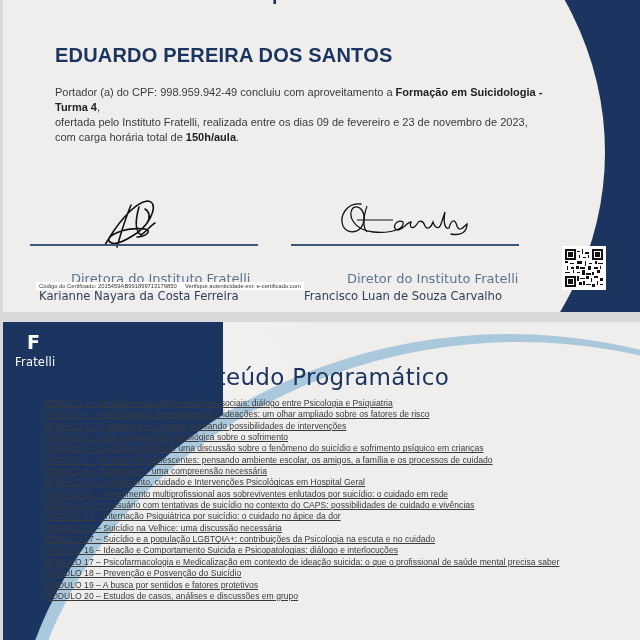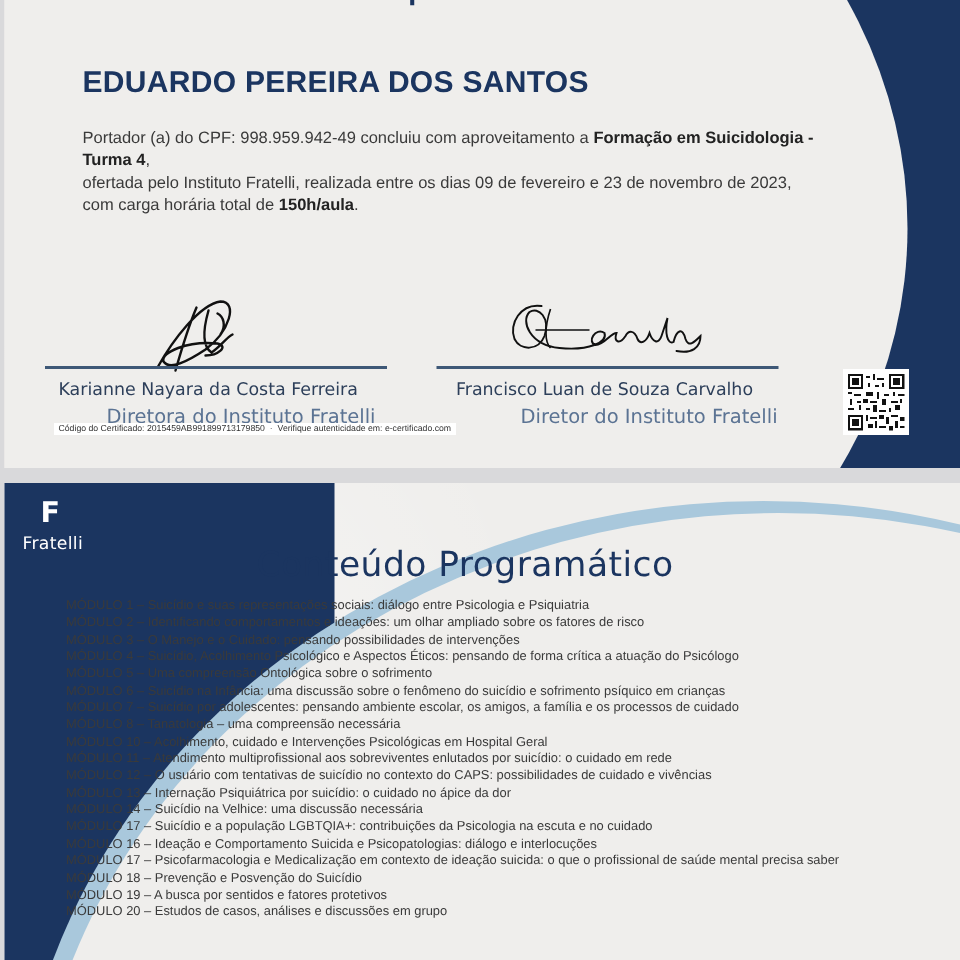--- a/index.html
+++ b/index.html
@@ -51,21 +51,21 @@
     }
     .sig-line.left { left: 27px; top: 252px; width: 228px; }
     .sig-line.right { left: 288px; top: 252px; width: 228px; }
 
     .signature { position: absolute; }
     .sig-left { left: 92px; top: 205px; }
     .sig-right { left: 330px; top: 206px; }
 
     .signer-name {
       position: absolute; font-family: "DejaVu Sans", sans-serif;
-      font-size: 11.6px; color: #2d3f5a; white-space: nowrap;
+      font-size: 11.6px; color: #2d3f5a; white-space: nowrap; margin-top: 37px;
     }
     .signer-name.left { left: 36px; top: 260px; }
     .signer-name.right { left: 301px; top: 260px; text-align: center; }
     .signer-role {
       position: absolute; font-family: "DejaVu Sans", sans-serif;
       font-size: 13px; color: #5b7393; white-space: nowrap; text-align: right;
     }
     .signer-role.left { left: 68px; top: 279px; }
     .signer-role.right { left: 308px; top: 279px; margin-left: 36px; }
 
@@ -103,21 +103,21 @@
     }
     .section-title {
       position: absolute; left: 168px; top: 42px;
       font-family: "DejaVu Sans", sans-serif; font-size: 23px; color: #1b3560;
       font-weight: normal; letter-spacing: 0.3px; text-align: right;
     }
     .modules {
       position: absolute; left: 41px; top: 76px; list-style: none;
     }
     .modules li {
-      font-size: 8.6px; line-height: 11.35px; color: #3a3a3a; white-space: nowrap;
+      font-size: 8.6px; line-height: 11.35px; color: #3a3a3a; white-space: nowrap; text-decoration: underline;
     }
   </style>
 </head>
 <body>
 
 <div class="card card-top">
   <div class="deco-light"></div>
   <div class="deco-dark"></div>
   <div class="deco-cut"></div>
 
@@ -217,21 +217,20 @@
 
   <div class="logo-f">F</div>
   <div class="logo-name">Fratelli</div>
 
   <div class="section-title">Conteúdo Programático</div>
 
   <ul class="modules">
     <li>MÓDULO 1 – Suicídio e suas representações sociais: diálogo entre Psicologia e Psiquiatria</li>
     <li>MÓDULO 2 – Identificando comportamentos e ideações: um olhar ampliado sobre os fatores de risco</li>
     <li>MÓDULO 3 – O Manejo e o Cuidado: pensando possibilidades de intervenções</li>
-    <li>MÓDULO 4 – Suicídio, Acolhimento Psicológico e Aspectos Éticos: pensando de forma crítica a atuação do Psicólogo</li>
     <li>MÓDULO 5 – Uma compreensão Ontológica sobre o sofrimento</li>
     <li>MÓDULO 6 – Suicídio na Infância: uma discussão sobre o fenômeno do suicídio e sofrimento psíquico em crianças</li>
     <li>MÓDULO 7 – Suicídio por adolescentes: pensando ambiente escolar, os amigos, a família e os processos de cuidado</li>
     <li>MÓDULO 8 – Tanatologia – uma compreensão necessária</li>
     <li>MÓDULO 10 – Acolhimento, cuidado e Intervenções Psicológicas em Hospital Geral</li>
     <li>MÓDULO 11 – Atendimento multiprofissional aos sobreviventes enlutados por suicídio: o cuidado em rede</li>
     <li>MÓDULO 12 – O usuário com tentativas de suicídio no contexto do CAPS: possibilidades de cuidado e vivências</li>
     <li>MÓDULO 13 – Internação Psiquiátrica por suicídio: o cuidado no ápice da dor</li>
     <li>MÓDULO 14 – Suicídio na Velhice: uma discussão necessária</li>
     <li>MÓDULO 17 – Suicídio e a população LGBTQIA+: contribuições da Psicologia na escuta e no cuidado</li>

